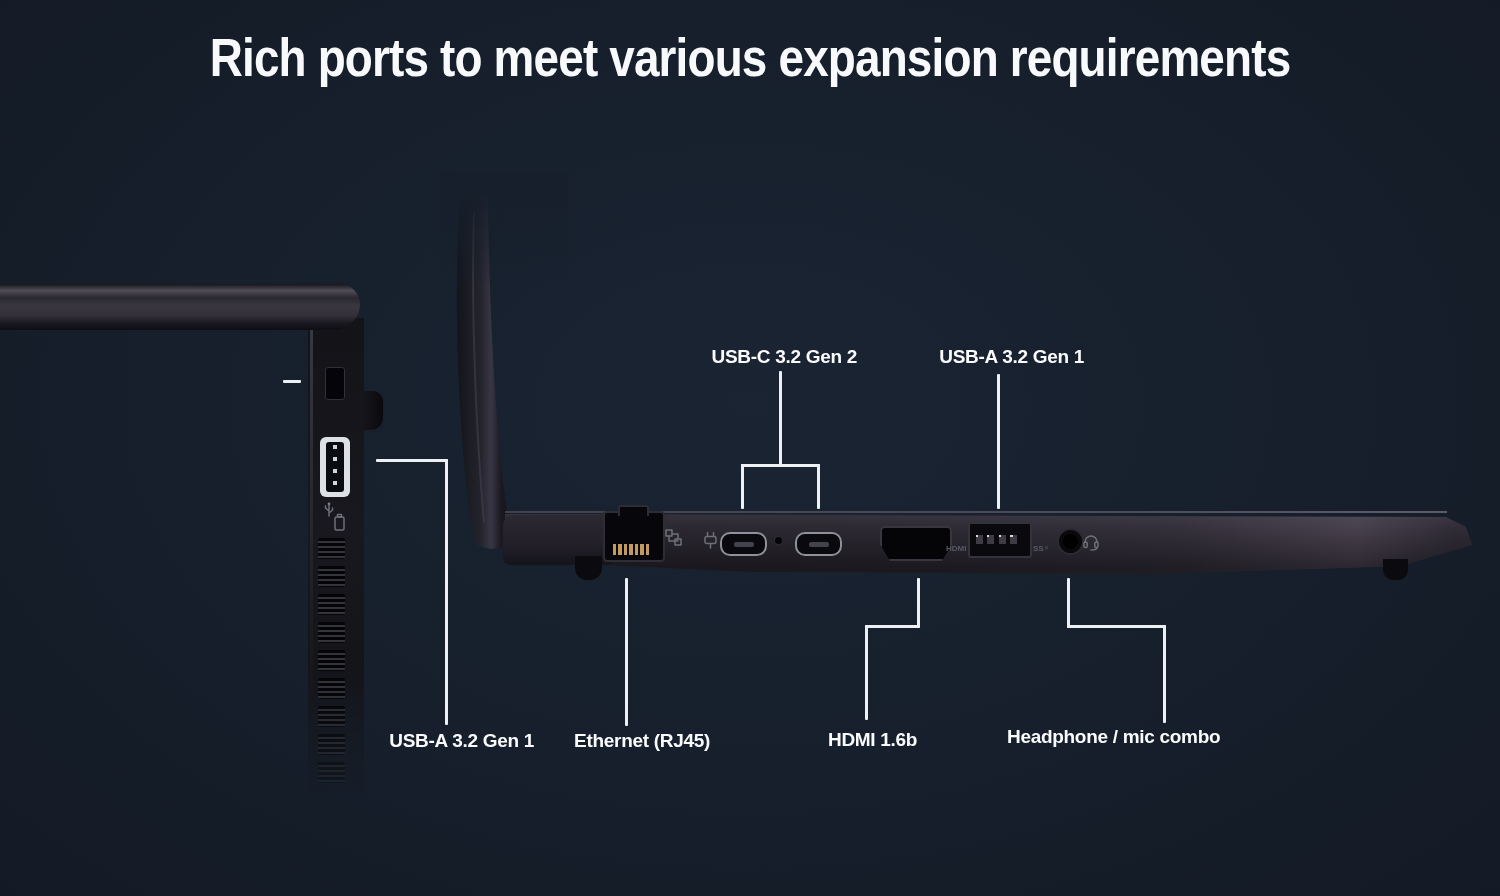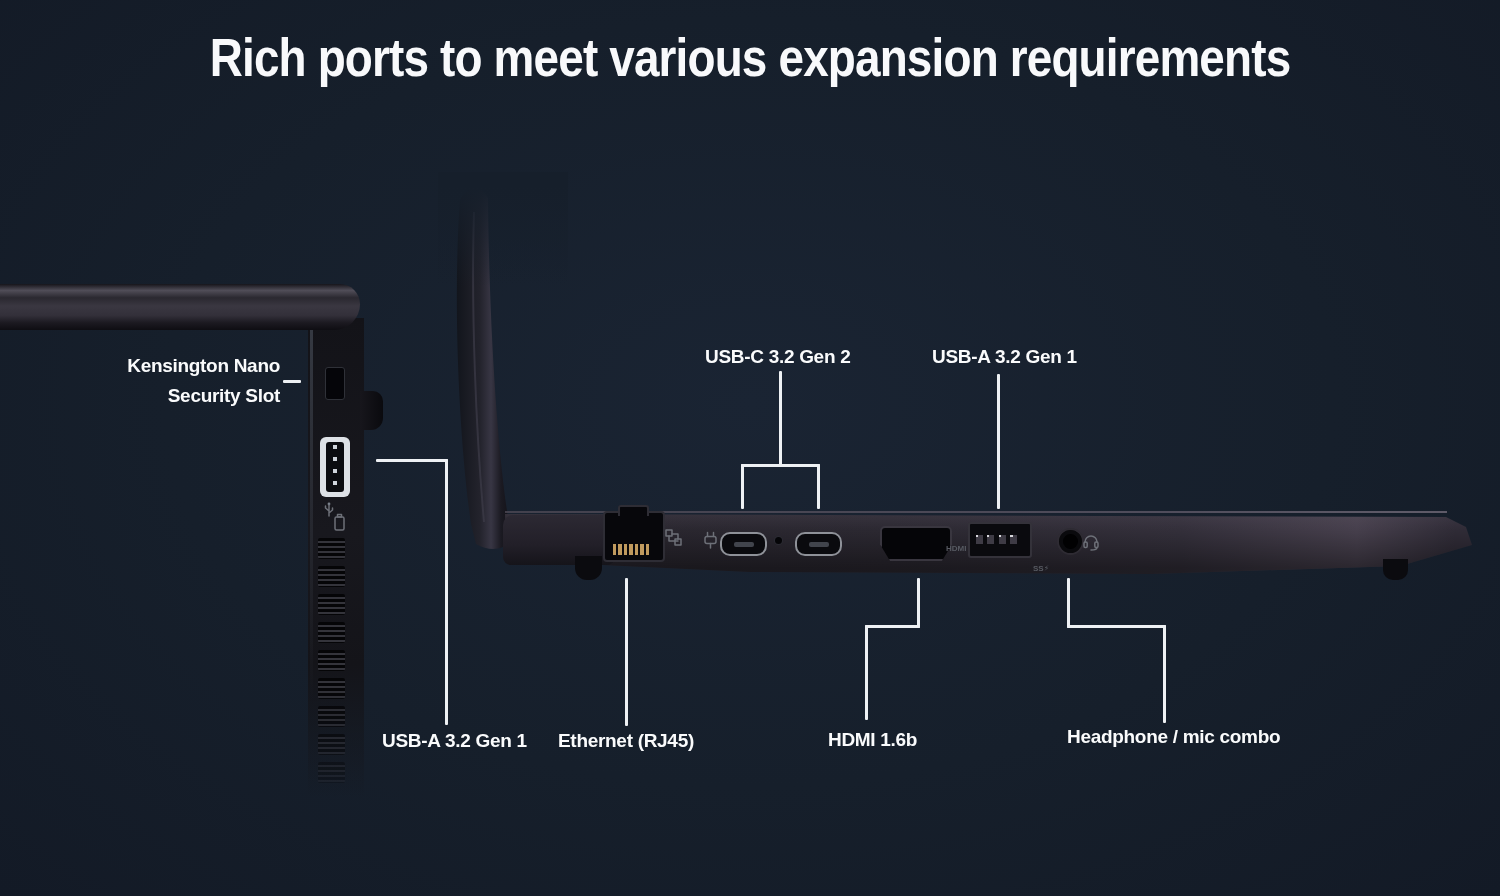--- a/index.html
+++ b/index.html
@@ -13,21 +13,21 @@
   #title{
     left:0;right:0;top:26px;text-align:center;color:#f8f9fb;
     font-size:54px;font-weight:bold;letter-spacing:-1px;
     transform:scaleX(0.85);transform-origin:50% 50%;white-space:nowrap;
   }
   
   .cline{background:#eef1f4;border-radius:1px;}
   
   .plabel{
     color:#fafbfc;font-size:19px;font-weight:bold;letter-spacing:-0.3px;
-    white-space:nowrap;text-align:left;
+    white-space:nowrap;text-align:right;
   }
   
   #lbar{
     left:0;top:284px;width:360px;height:46px;border-radius:0 28px 36px 0;
     background:linear-gradient(180deg,#16151b 0%,#504d58 14%,#2a2830 30%,#3a3741 48%,#33303a 68%,#1c1a21 84%,#0e0d12 100%);
   }
   #lside{
     left:308px;top:318px;width:56px;height:480px;
     background:linear-gradient(180deg,#131318 0%,#18181e 45%,#141419 72%,rgba(21,26,36,0) 100%);
   }
@@ -176,21 +176,21 @@
     </div>
     <div id="micdot" class="abs"></div>
     <div id="usbc2" class="abs usbc">
       <div class="bar"></div>
     </div>
     <div id="hdmi" class="abs"></div>
     <div class="abs marking" style="left:946px;top:544px">HDMI</div>
     <div id="usba-right" class="abs">
       <div class="pins"></div>
     </div>
-    <div class="abs marking" style="left:1033px;top:564px">SS⚡</div>
+    <div class="abs marking" style="left:1033px;top:544px">SS⚡</div>
     <div id="hpjack" class="abs"></div>
     <svg class="abs" style="left:1083px;top:532px;width:16px;height:19px" viewBox="0 0 16 19">
       <g class="psvg">
         <path d="M2 10 a6 6 0 0 1 12 0"></path>
         <rect x="1" y="10" width="3.2" height="5.5" rx="1.2"></rect>
         <rect x="11.8" y="10" width="3.2" height="5.5" rx="1.2"></rect>
         <path d="M14 15.5 c0 2.5 -3.5 2.5 -6 2.5"></path>
       </g>
     </svg>
   </div>
@@ -210,30 +210,26 @@
   <div class="abs cline" style="left:997px;top:374px;width:3px;height:135px"></div>
 
   <div class="abs cline" style="left:917px;top:578px;width:3px;height:50px"></div>
   <div class="abs cline" style="left:865px;top:625px;width:55px;height:3px"></div>
   <div class="abs cline" style="left:865px;top:625px;width:3px;height:95px"></div>
 
   <div class="abs cline" style="left:1067px;top:578px;width:3px;height:50px"></div>
   <div class="abs cline" style="left:1067px;top:625px;width:99px;height:3px"></div>
   <div class="abs cline" style="left:1163px;top:625px;width:3px;height:98px"></div>
 
-  <div class="abs plabel" style="left:110px;top:351px;width:170px;text-align:right;line-height:30px">
-    <div>Kensington Nano</div>
-    <div>Security Slot</div>
-  </div>
 
   <div class="abs plabel" style="left:705px;top:346px;width:152px">USB-C 3.2 Gen 2</div>
 
   <div class="abs plabel" style="left:932px;top:346px;width:152px">USB-A 3.2 Gen 1</div>
 
   <div class="abs plabel" style="left:382px;top:730px;width:152px">USB-A 3.2 Gen 1</div>
 
   <div class="abs plabel" style="left:558px;top:730px;width:152px">Ethernet (RJ45)</div>
 
   <div class="abs plabel" style="left:828px;top:729px;text-align:left">HDMI 1.6b</div>
 
-  <div class="abs plabel" style="left:1067px;top:726px;width:200px">Headphone / mic combo</div>
+  <div class="abs plabel" style="left:1007px;top:726px;width:200px">Headphone / mic combo</div>
 
 </div>
 
 </body></html>

